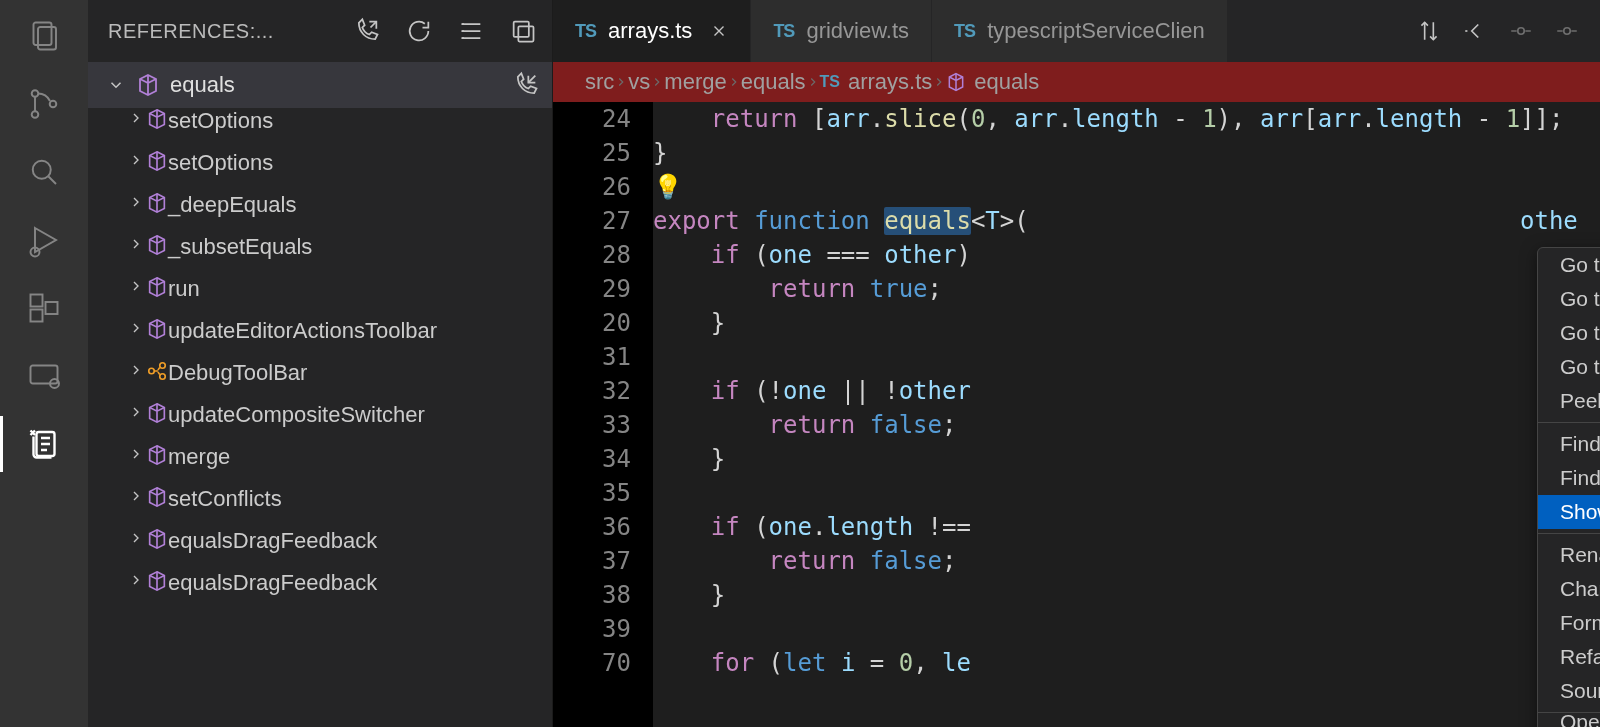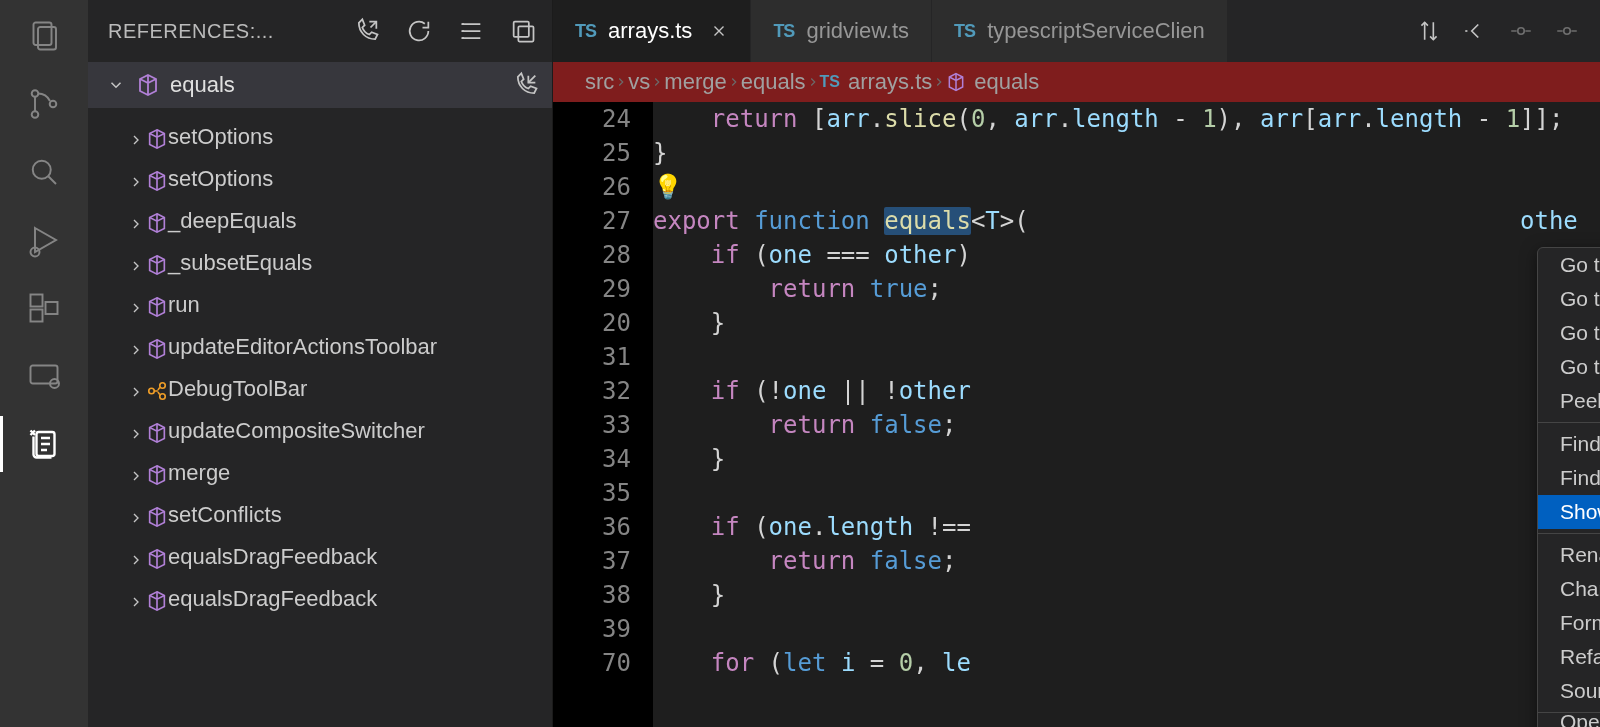--- a/index.html
+++ b/index.html
@@ -21,21 +21,21 @@
   .refs{width:465px;background:var(--panel);display:flex;flex-direction:column;border-right:1px solid #1b1b1b;}
   .refs-header{height:62px;display:flex;align-items:center;padding:0 10px 0 20px;gap:14px;}
   .refs-title{flex:1;font-size:20px;color:#bbbbbb;letter-spacing:.5px;white-space:nowrap;overflow:hidden;text-overflow:ellipsis;}
   .refs-header .ic{color:#c5c5c5;display:flex;align-items:center;justify-content:center;width:38px;height:38px;}
   .refs-current{height:46px;background:#37373d;display:flex;align-items:center;padding:0 12px 0 18px;gap:10px;}
   .chev{width:20px;height:20px;display:inline-flex;align-items:center;justify-content:center;color:#c5c5c5;}
   .sym{color:#b180d7;display:inline-flex;}
   .refs-current .name{font-size:22px;color:#e0e0e0;flex:1;}
   .refs-current .trail{color:#c5c5c5;}
   .refs-list{flex:1;overflow:auto;}
-  .ref-item{height:42px;display:flex;align-items:flex-end;padding-left:38px;font-size:22px;}
+  .ref-item{height:42px;display:flex;align-items:flex-start;padding-left:38px;font-size:22px;}
   .ref-item .chev{transform:rotate(-90deg);}
   .ref-item .sym{color:#b180d7;}
   .ref-item .cls{color:#ee9d28;}
   .ref-item .nm{color:#cccccc;}
   
   .main{flex:1;display:flex;flex-direction:column;background:var(--bg);min-width:0;position:relative;}
   .tabs{height:62px;display:flex;align-items:stretch;background:#252526;}
   .tab{display:flex;align-items:center;gap:12px;padding:0 22px;font-size:22px;color:#969696;background:#2d2d2d;border-right:1px solid #252526;position:relative;white-space:nowrap;}
   .tab.active{background:#1e1e1e;color:#ffffff;}
   .tab .ts{color:#519aba;font-weight:700;font-size:18px;letter-spacing:-1px;}

